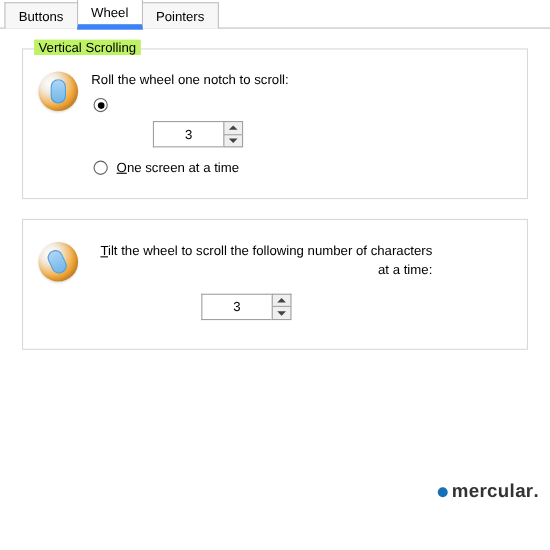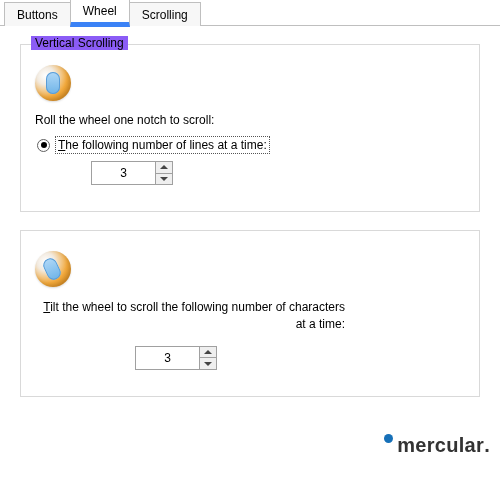--- a/index.html
+++ b/index.html
@@ -47,26 +47,26 @@
     .groupbox {
       border: 1px solid #d9d9d9;
       position: relative;
       margin-bottom: 18px;
       padding: 20px 14px 16px 14px;
     }
     .group-legend {
       position: absolute;
       top: -9px;
       left: 10px;
-      background: #8b5cf6;
+      background: #bef264;
       padding: 0 4px;
       font-size: 12px;
       color: #000;
     }
-    .group-row { display: flex; align-items: flex-start; gap: 12px; flex-direction: column; }
+    .group-row { display: flex; align-items: flex-start; gap: 12px; }
     .wheel-icon {
       width: 36px; height: 36px; flex-shrink: 0;
       border-radius: 50%;
       background: radial-gradient(circle at 30% 30%, #fff 0%, #f2eadf 25%, #f2a93c 60%, #d88a1e 85%);
       box-shadow: inset -2px -2px 4px rgba(0,0,0,.15), 0 1px 2px rgba(0,0,0,.15);
       position: relative;
     }
     .wheel-icon::after {
       content: ""; position: absolute; left: 11px; top: 7px;
       width: 14px; height: 22px; border-radius: 8px;
@@ -104,65 +104,68 @@
       flex: 1; border: 1px solid #a0a0a0; background: #efefef;
       display: flex; align-items: center; justify-content: center;
     }
     .spin-btn:first-child { border-bottom: none; }
     .arrow { width: 0; height: 0; border-left: 4px solid transparent; border-right: 4px solid transparent; }
     .arrow.up { border-bottom: 4px solid #444; }
     .arrow.down { border-top: 4px solid #444; }
     .hz-text { max-width: 310px; line-height: 1.45; text-align: right; }
     .watermark {
       position: absolute; right: 10px; bottom: 10px;
-      font-size: 20px; letter-spacing: .3px; color: #333;
-      font-weight: 600; display: flex; gap: 4px;
+      font-size: 17px; letter-spacing: .3px; color: #333;
+      font-weight: 600; display: flex; align-items: center; gap: 4px;
     }
     .watermark-dot { width: 9px; height: 9px; border-radius: 50%; background: #1670b8; }
     .wm-text .bold { font-weight: 800; }
   </style>
 </head>
 <body>
 <div class="window">
 
   <div class="tabstrip">
     <div class="tab">Buttons</div>
     <div class="tab active">Wheel</div>
-    <div class="tab">Scrolling</div>
+    <div class="tab">Pointers</div>
   </div>
   <div class="tab-line"></div>
 
   <div class="pane">
 
     <div class="groupbox">
       <div class="group-legend">Vertical Scrolling</div>
       <div class="group-row">
         <div class="wheel-icon"></div>
         <div class="group-content">
           <div class="instr">Roll the wheel one notch to scroll:</div>
 
           <div class="radio-row">
             <div class="radio on"></div>
-            <span class="radio-label focus"><span class="u">T</span><span>he following number of lines at a time:</span></span>
           </div>
 
           <div class="spinner-row">
             <div class="spinner">
               <div class="spinner-val">3</div>
               <div class="spinner-btns">
                 <div class="spin-btn">
                     <div class="arrow up"></div>
                   </div>
                 <div class="spin-btn">
                     <div class="arrow down"></div>
                   </div>
               </div>
             </div>
           </div>
 
+          <div class="radio-row">
+            <div class="radio"></div>
+            <span class="radio-label"><span class="u">O</span><span>ne screen at a time</span></span>
+          </div>
         </div>
       </div>
     </div>
 
     <div class="groupbox">
       <div class="group-row">
         <div class="wheel-icon tilt"></div>
         <div class="group-content">
           <div class="instr hz-text"><span class="u">T</span><span>ilt the wheel to scroll the following number of characters at a time:</span></div>
 

